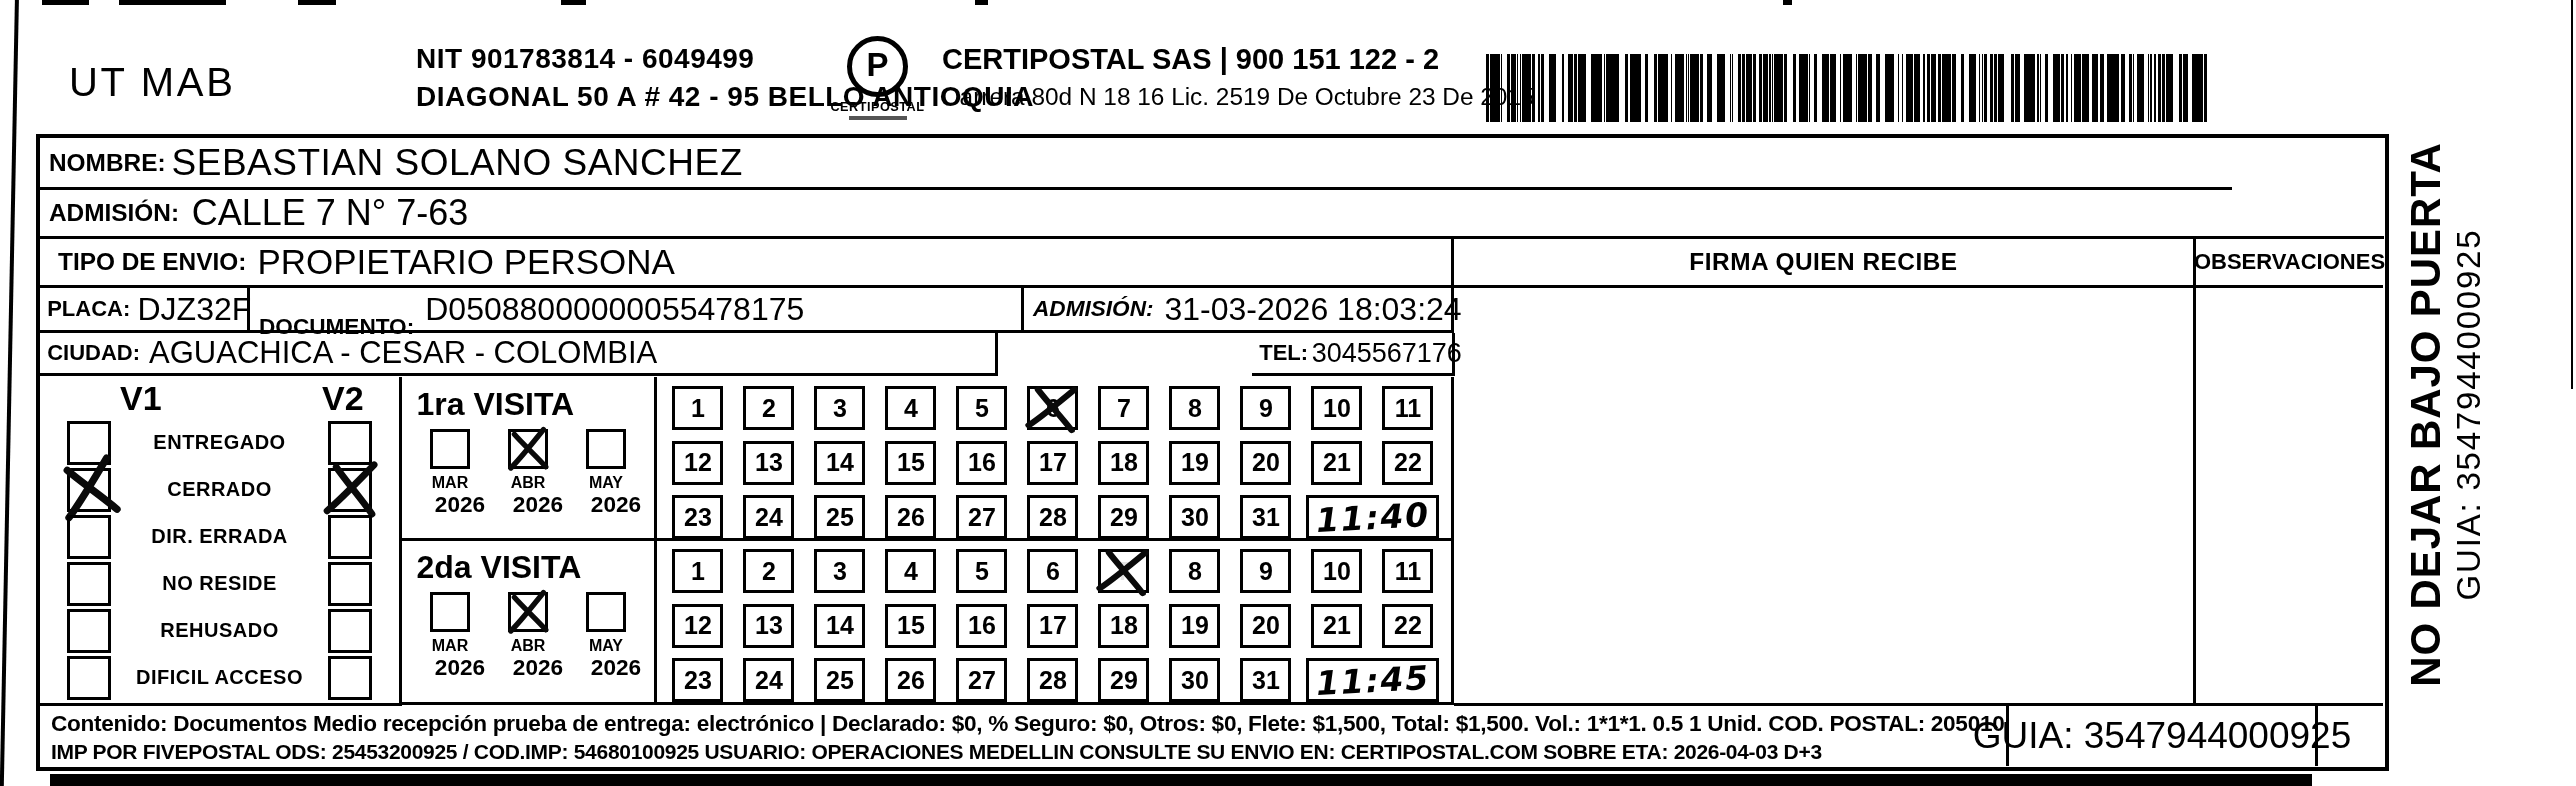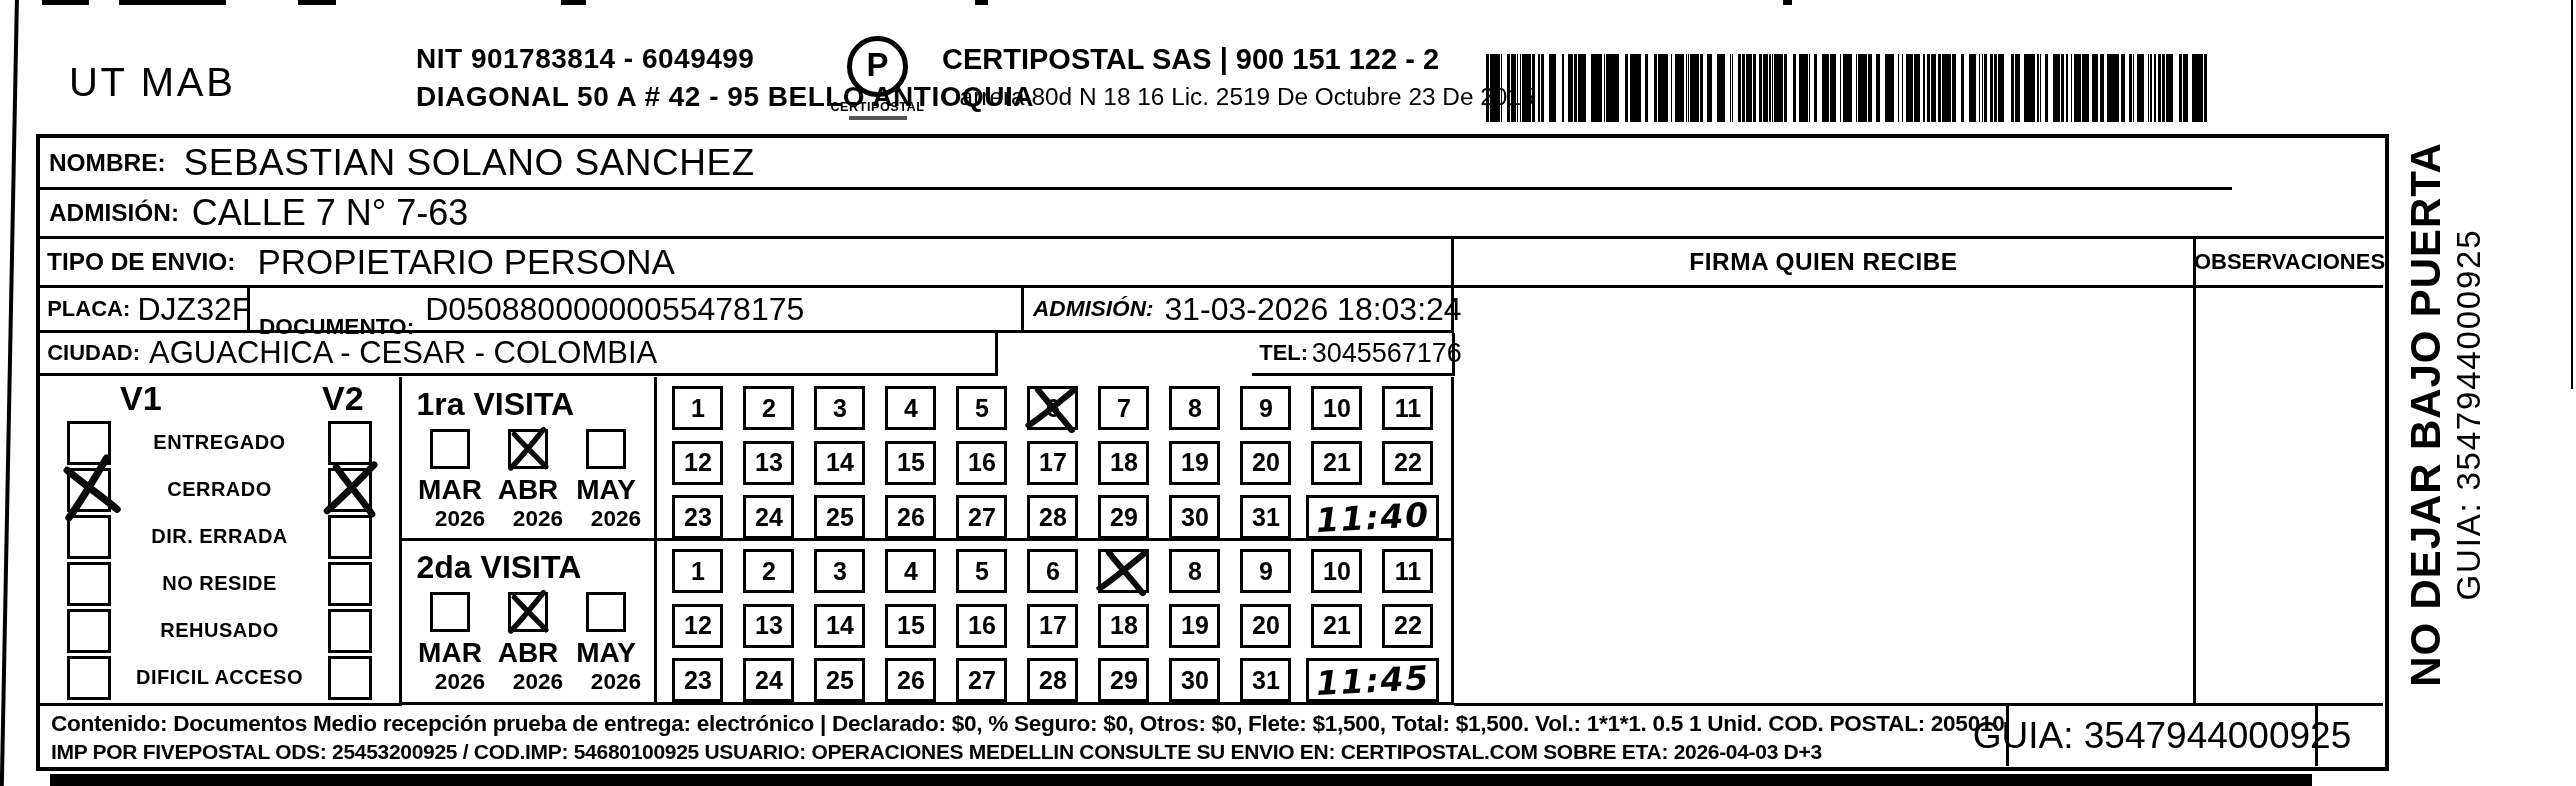--- a/index.html
+++ b/index.html
@@ -29,25 +29,25 @@
       repeating-linear-gradient(90deg,#000 0 2.7px,transparent 2.7px 4.5px,#000 4.5px 7.2px,transparent 7.2px 12.7px,#000 12.7px 14.5px,transparent 14.5px 21px),
       repeating-linear-gradient(90deg,#000 0 1.8px,transparent 1.8px 8.1px,#000 8.1px 13.6px,transparent 13.6px 28px),
       repeating-linear-gradient(90deg,#000 0 0.9px,transparent 0.9px 5.4px,#000 5.4px 8.1px,transparent 8.1px 15.4px);
   }
   
   .table{position:absolute;left:36px;top:134px;width:2353px;height:637px;border:4.5px solid #000;box-sizing:border-box;}
   .cell{position:absolute;box-sizing:border-box;display:flex;align-items:center;overflow:visible;}
   .bb{border-bottom:3.6px solid #000;} .br{border-right:3.6px solid #000;}
   .lab{font-weight:bold;white-space:nowrap;}
   .val{white-space:nowrap;}
-  #r-nombre{left:0;top:0;width:2192px;height:52px;padding-left:9px;gap:18px;}
+  #r-nombre{left:0;top:0;width:2192px;height:52px;padding-left:9px;gap:6px;}
   #r-nombre .lab{font-size:24.4px;} #r-nombre .val{font-size:37px;letter-spacing:0.5px;}
   #r-dir{left:0;top:52px;width:2344px;height:49px;padding-left:9px;gap:12.7px;}
   #r-dir .lab{font-size:24.4px;} #r-dir .val{font-size:36px;}
-  #r-tipo{left:0;top:101px;width:1414px;height:49px;padding-left:7px;gap:22px;}
+  #r-tipo{left:0;top:101px;width:1414px;height:49px;padding-left:18px;gap:11px;}
   #r-tipo .lab{font-size:24.4px;} #r-tipo .val{font-size:35px;}
   #firma-hdr{left:1414px;top:101px;width:742px;height:49px;justify-content:center;font-size:24.4px;font-weight:bold;letter-spacing:0.5px;}
   #obs-hdr{left:2156px;top:101px;width:187px;height:49px;justify-content:center;font-size:22px;font-weight:bold;}
   #c-placa{left:0;top:150px;width:210px;height:45px;padding-left:7.2px;gap:7.2px;}
   #c-placa .lab{font-size:22px;} #c-placa .val{font-size:32px;}
   #c-doc{left:210px;top:150px;width:774px;height:45px;padding-left:9px;gap:11px;}
   #c-doc .lab{font-size:22.6px;margin-top:36px;} #c-doc .val{font-size:32px;}
   #c-adm{left:984px;top:150px;width:430px;height:45px;padding-left:9px;gap:11px;}
   #c-adm .lab{font-size:22.6px;font-style:italic;} #c-adm .val{font-size:32px;}
   #c-ciudad{left:0;top:195px;width:958px;height:43px;padding-left:7.2px;gap:9px;}
@@ -67,21 +67,21 @@
   .st-label{flex:1;text-align:center;font-size:20px;font-weight:bold;letter-spacing:0.5px;}
   .cbx{width:38px;height:38px;border:3.6px solid #000;position:relative;flex:none;box-sizing:content-box;}
   
   .visita{display:block;}
   #visita-0{left:362px;top:239px;width:255px;height:164px;}
   #visita-1{left:362px;top:402px;width:255px;height:165px;}
   .v-title{font-size:32px;font-weight:bold;margin:9px 0 0 14.5px;}
   .months{position:absolute;left:0;top:52px;right:0;display:flex;justify-content:space-around;padding:0 9px;}
   .month{display:flex;flex-direction:column;align-items:center;}
   .cbx.m{width:34px;height:34px;}
-  .m-label{font-size:28px;font-weight:bold;margin-top:5.4px;}
+  .m-label{font-size:16px;font-weight:bold;margin-top:5.4px;}
   .m-year{font-size:22.6px;font-weight:bold;margin-left:20px;}
   
   .day-grid{display:block;padding:9px 5.4px 0;}
   #grid-0{left:617px;top:239px;width:797px;height:164px;}
   #grid-1{left:617px;top:402px;width:797px;height:165px;}
   .drow{height:42px;margin-bottom:12.7px;display:flex;}
   .slot{width:71px;display:flex;justify-content:center;}
   .slot.wide{width:143px;}
   .daybox{width:45px;height:38px;border:3.6px solid #000;position:relative;display:flex;align-items:center;justify-content:center;box-sizing:content-box;}
   .dnum{font-size:25px;font-weight:600;}

